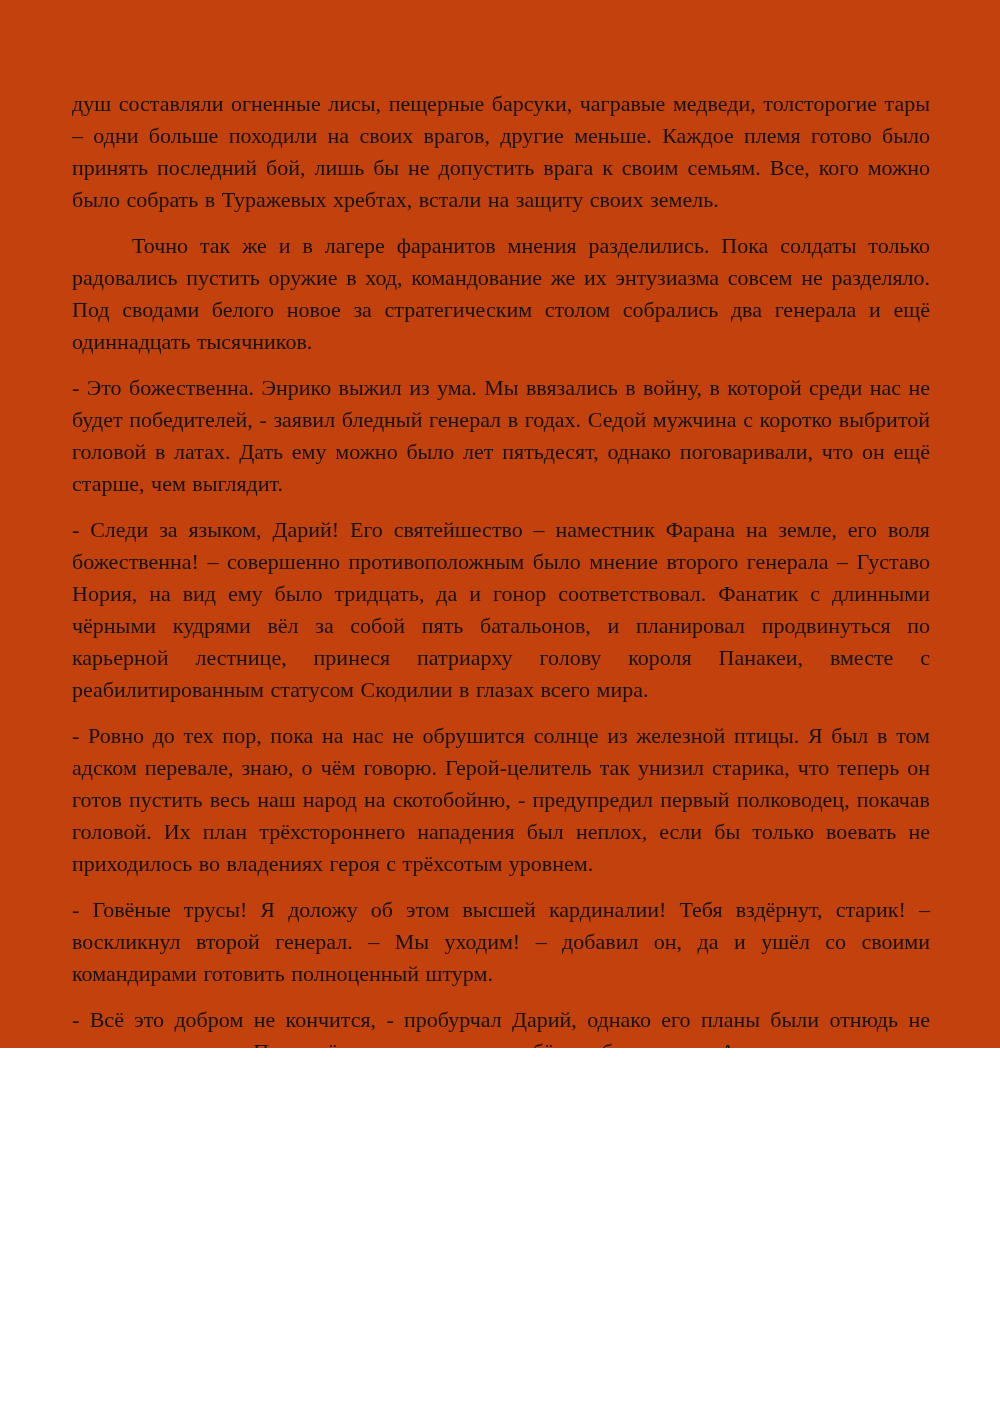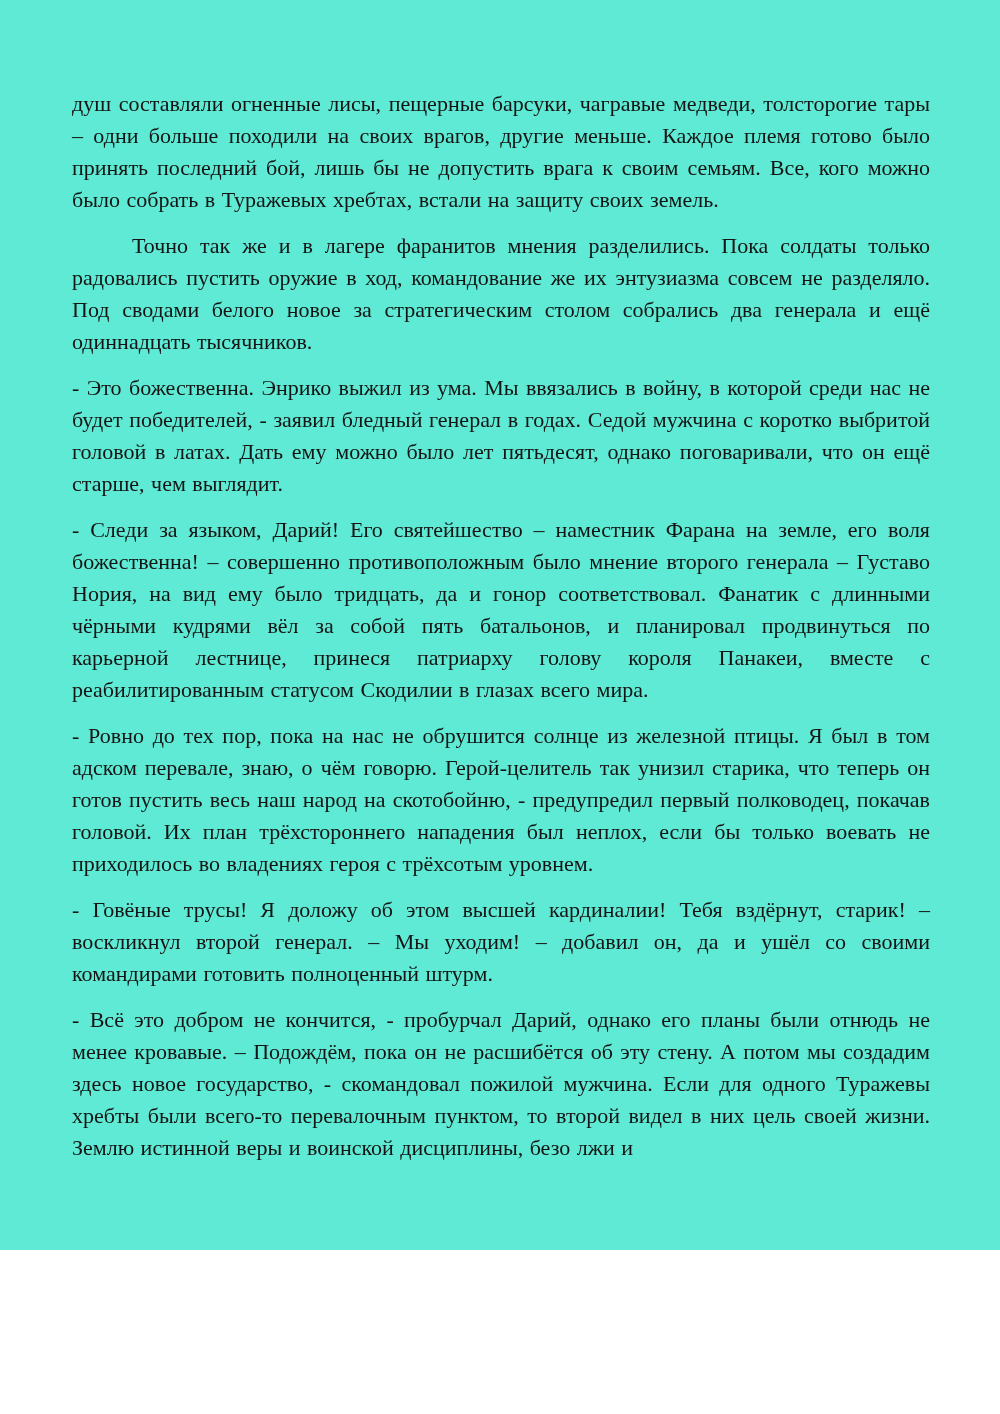--- a/index.html
+++ b/index.html
@@ -3,22 +3,22 @@
 <meta charset="utf-8">
 <style>
   html, body {
     margin: 0;
     padding: 0;
     background: #ffffff;
   }
   .page {
     position: relative;
     width: 1000px;
-    height: 1250px;
-    background: #5eead4;
+    height: 1048px;
+    background: #c2410c;
     color: #141414;
     font-family: "Liberation Serif", "DejaVu Serif", serif;
     overflow: hidden;
   }
   .text-block {
     position: absolute;
     left: 72px;
     top: 88px;
     width: 858px;
   }

